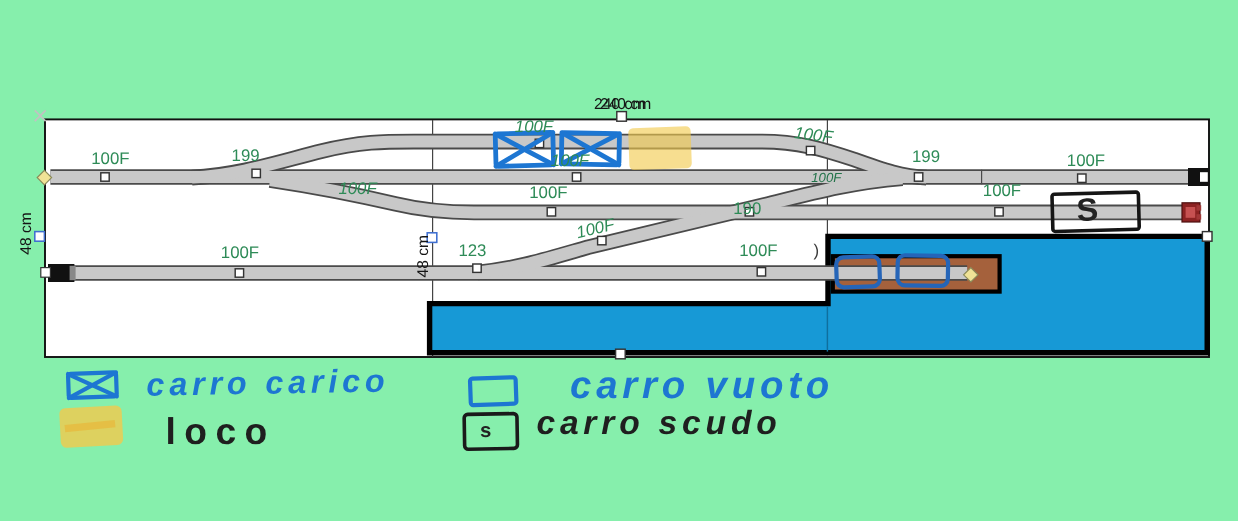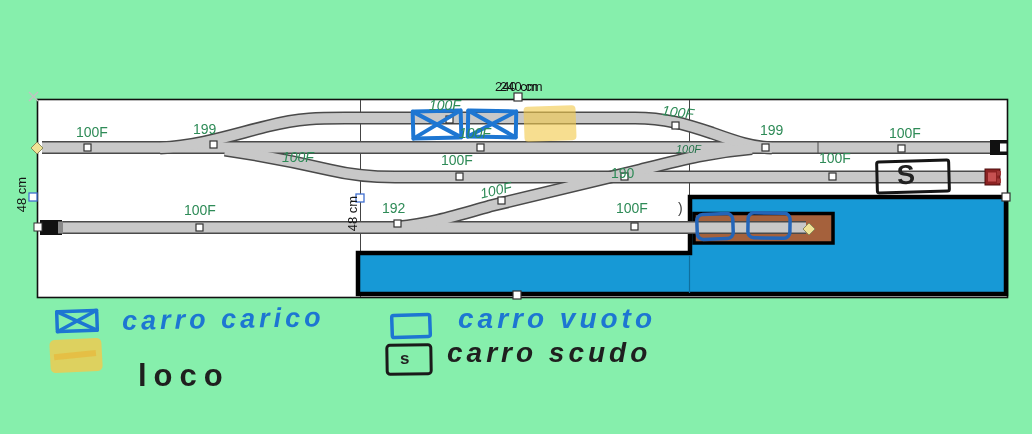--- a/index.html
+++ b/index.html
@@ -131,31 +131,31 @@
   <span class="txt vdim" style="left:329px;top:207px;">48 cm</span>
 
   <span class="txt lbl" style="left:76px;top:125px;">100F</span>
   <span class="txt lbl" style="left:193px;top:122px;">199</span>
   <span class="txt lbl i" style="left:282px;top:150px;">100F</span>
   <span class="txt lbl i" style="left:429px;top:98px;">100F</span>
   <span class="txt lbl i" style="left:459px;top:126px;">100F</span>
   <span class="txt lbl" style="left:441px;top:153px;">100F</span>
   <span class="txt lbl" style="left:611px;top:166px;">190</span>
   <span class="txt lbl i" style="left:480px;top:183px;transform:rotate(-13deg);">100F</span>
-  <span class="txt lbl" style="left:382px;top:201px;">192</span>
+  <span class="txt lbl" style="left:382px;top:201px;">123</span>
   <span class="txt lbl" style="left:616px;top:201px;">100F</span>
   <span class="txt lbl i" style="left:662px;top:105px;transform:rotate(7deg);">100F</span>
   <span class="txt lbl" style="left:760px;top:123px;">199</span>
   <span class="txt lbl i sm" style="left:676px;top:144px;">100F</span>
   <span class="txt lbl" style="left:819px;top:151px;">100F</span>
   <span class="txt lbl" style="left:889px;top:126px;">100F</span>
   <span class="txt lbl" style="left:184px;top:203px;">100F</span>
   <span class="txt stray" style="left:678px;top:201px;">)</span>
 
   <span class="txt sletter" style="left:897px;top:162px;">S</span>
   <span class="txt sletter small" style="left:400px;top:350px;">s</span>
 
   <span class="txt hand blue" style="left:122px;top:306px;font-size:27px;transform:rotate(-1deg);">carro carico</span>
-  <span class="txt hand black" style="left:138px;top:360px;font-size:31px;letter-spacing:7px;font-style:normal;text-align:center;">loco</span>
-  <span class="txt hand blue" style="left:458px;top:305px;font-size:28px;">carro vuoto</span>
+  <span class="txt hand black" style="left:138px;top:344px;font-size:31px;letter-spacing:7px;font-style:normal;text-align:center;">loco</span>
+  <span class="txt hand blue" style="left:475px;top:305px;font-size:32px;">carro vuoto</span>
   <span class="txt hand black" style="left:447px;top:339px;font-size:28px;text-align:right;">carro scudo</span>
 
 </div>
 
 </body></html>

